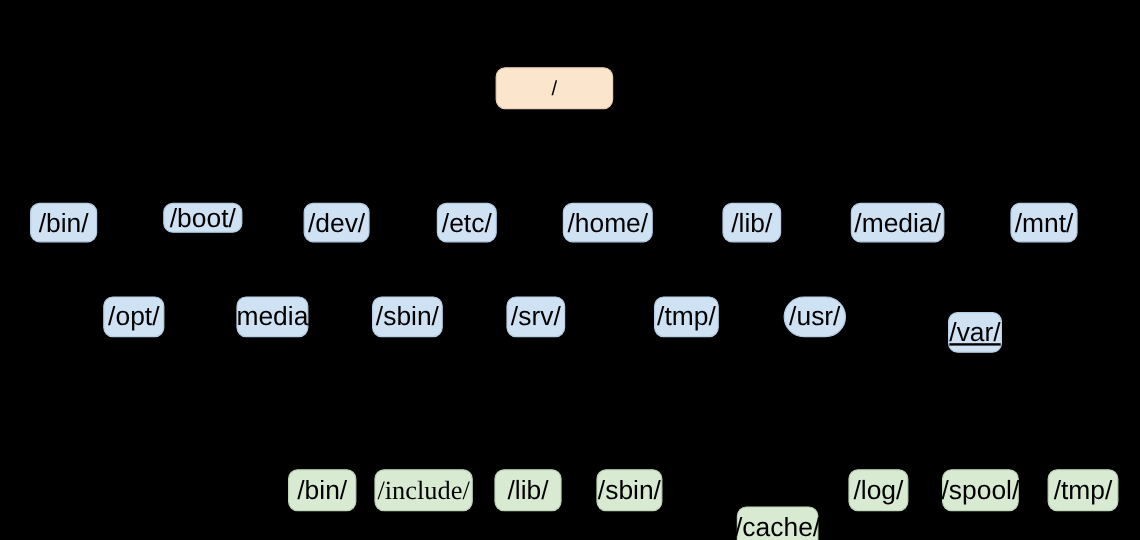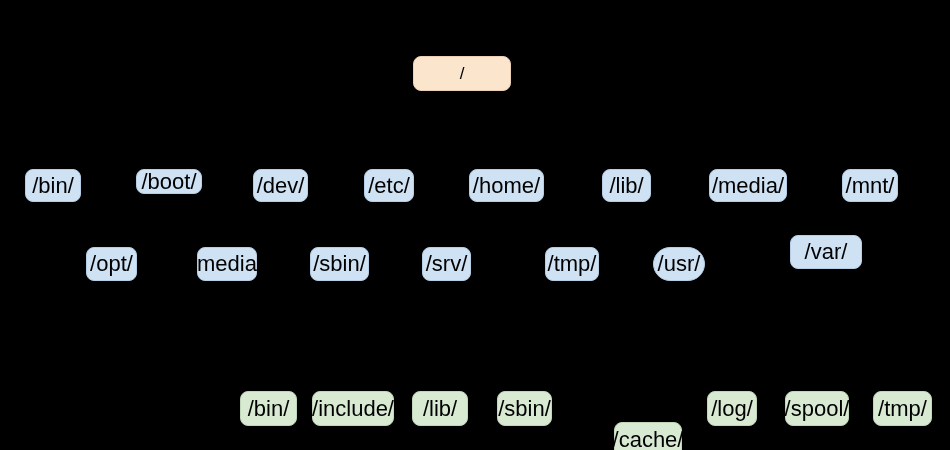--- a/index.html
+++ b/index.html
@@ -55,24 +55,24 @@
   <div class="node dir" style="left:602px; top:169px; width:49px; height:33px;">/lib/</div>
   <div class="node dir" style="left:709px; top:169px; width:78px; height:33px;">/media/</div>
   <div class="node dir" style="left:842px; top:169px; width:56px; height:33px;">/mnt/</div>
 
   <div class="node dir" style="left:86px; top:247px; width:51px; height:34px;">/opt/</div>
   <div class="node dir" style="left:197px; top:247px; width:60px; height:34px;">/media/</div>
   <div class="node dir" style="left:310px; top:247px; width:59px; height:34px;">/sbin/</div>
   <div class="node dir" style="left:422px; top:247px; width:49px; height:34px;">/srv/</div>
   <div class="node dir" style="left:545px; top:247px; width:54px; height:34px;">/tmp/</div>
   <div class="node dir" style="left:653px; top:247px; width:52px; height:34px;border-radius:17px;">/usr/</div>
-  <div class="node dir" style="left:790px; top:235px; width:72px; height:34px;">/var/</div>
+  <div class="node dir" style="left:790px; top:260px; width:45px; height:34px;text-decoration:underline;">/var/</div>
 
   <div class="node subdir" style="left:240px; top:391px; width:57px; height:35px;">/bin/</div>
-  <div class="node subdir" style="left:312px; top:391px; width:82px; height:35px;">/include/</div>
+  <div class="node subdir" style="left:312px; top:391px; width:82px; height:35px;font-family:Liberation Serif, serif;">/include/</div>
   <div class="node subdir" style="left:412px; top:391px; width:56px; height:35px;">/lib/</div>
   <div class="node subdir" style="left:497px; top:391px; width:55px; height:35px;">/sbin/</div>
   <div class="node subdir" style="left:614px; top:390px; width:68px; height:36px;margin-top:32px;">/cache/</div>
   <div class="node subdir" style="left:707px; top:391px; width:50px; height:35px;">/log/</div>
   <div class="node subdir" style="left:785px; top:391px; width:64px; height:35px;">/spool/</div>
   <div class="node subdir" style="left:873px; top:391px; width:59px; height:35px;">/tmp/</div>
 
 </div>
 
 </body></html>

